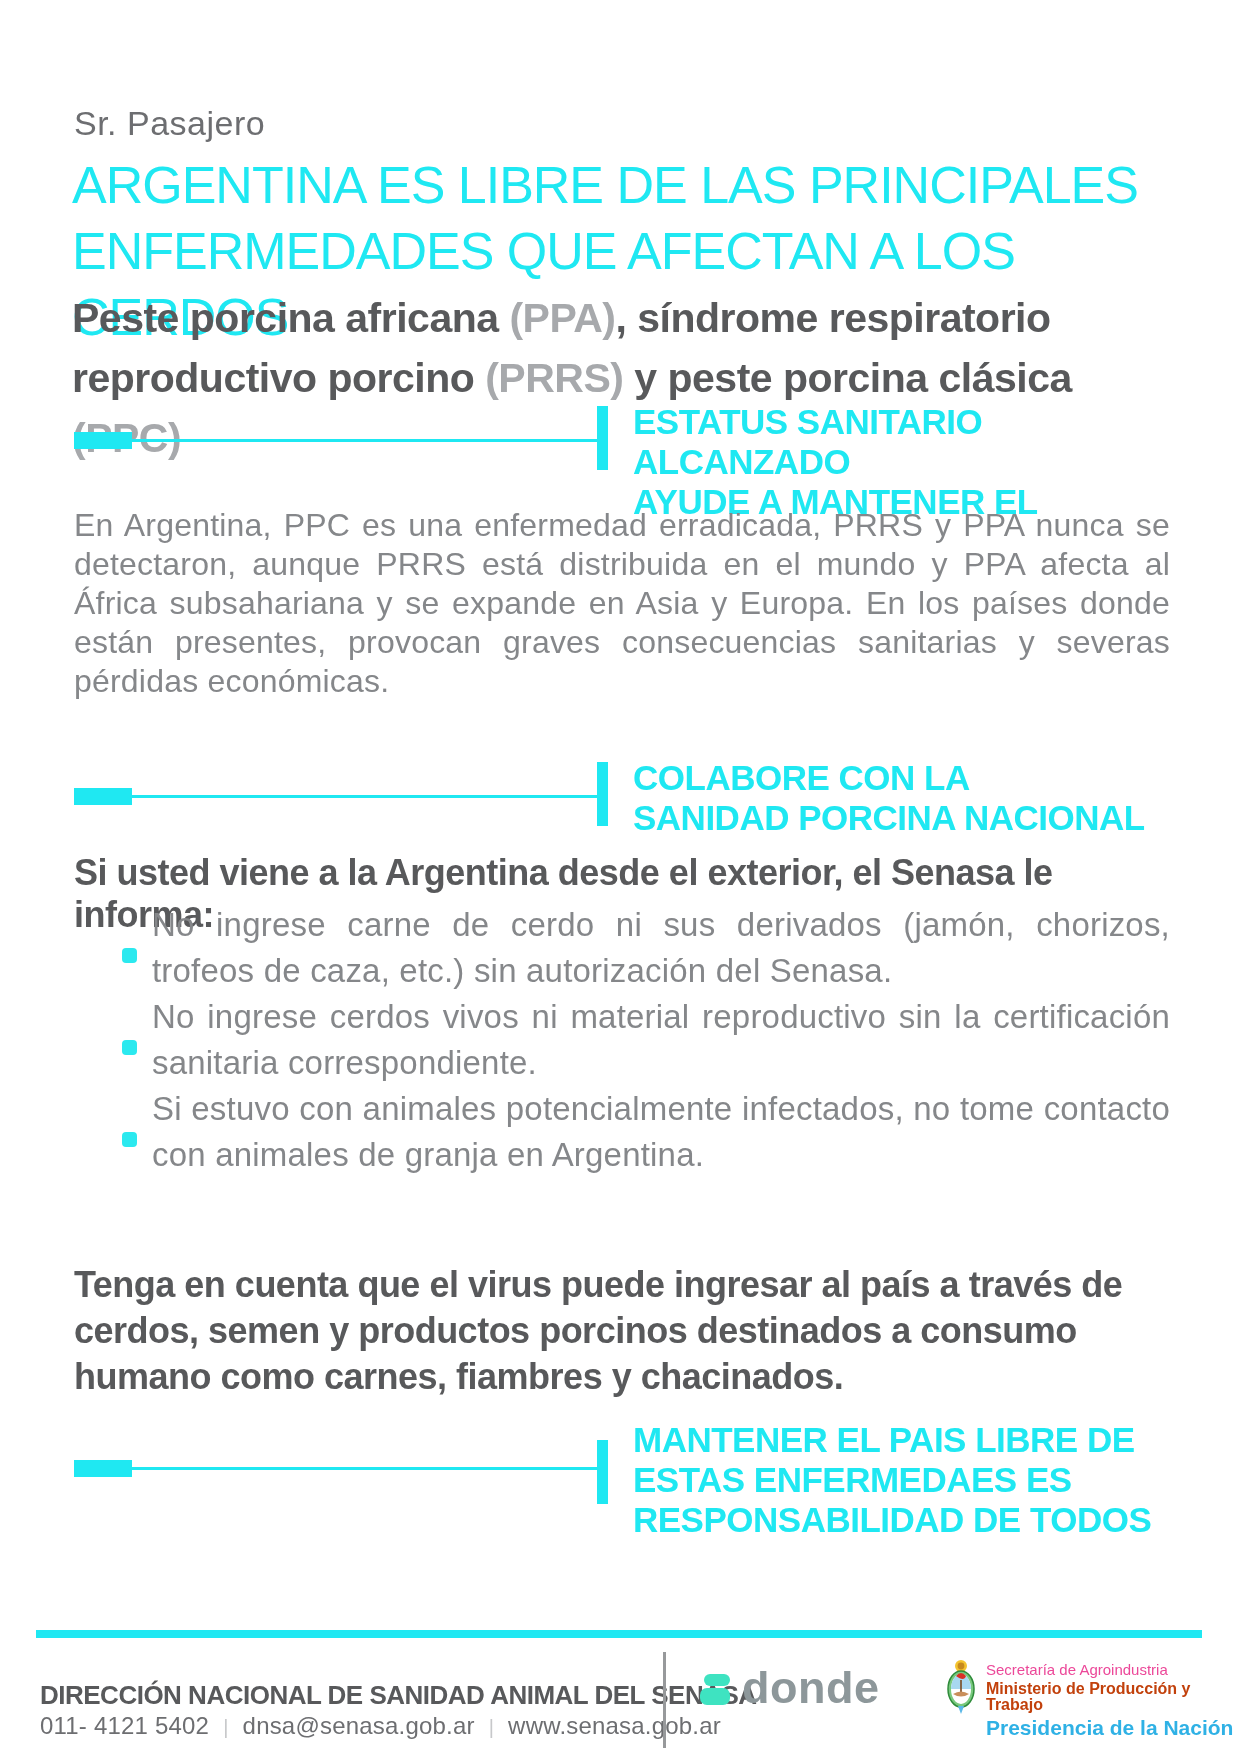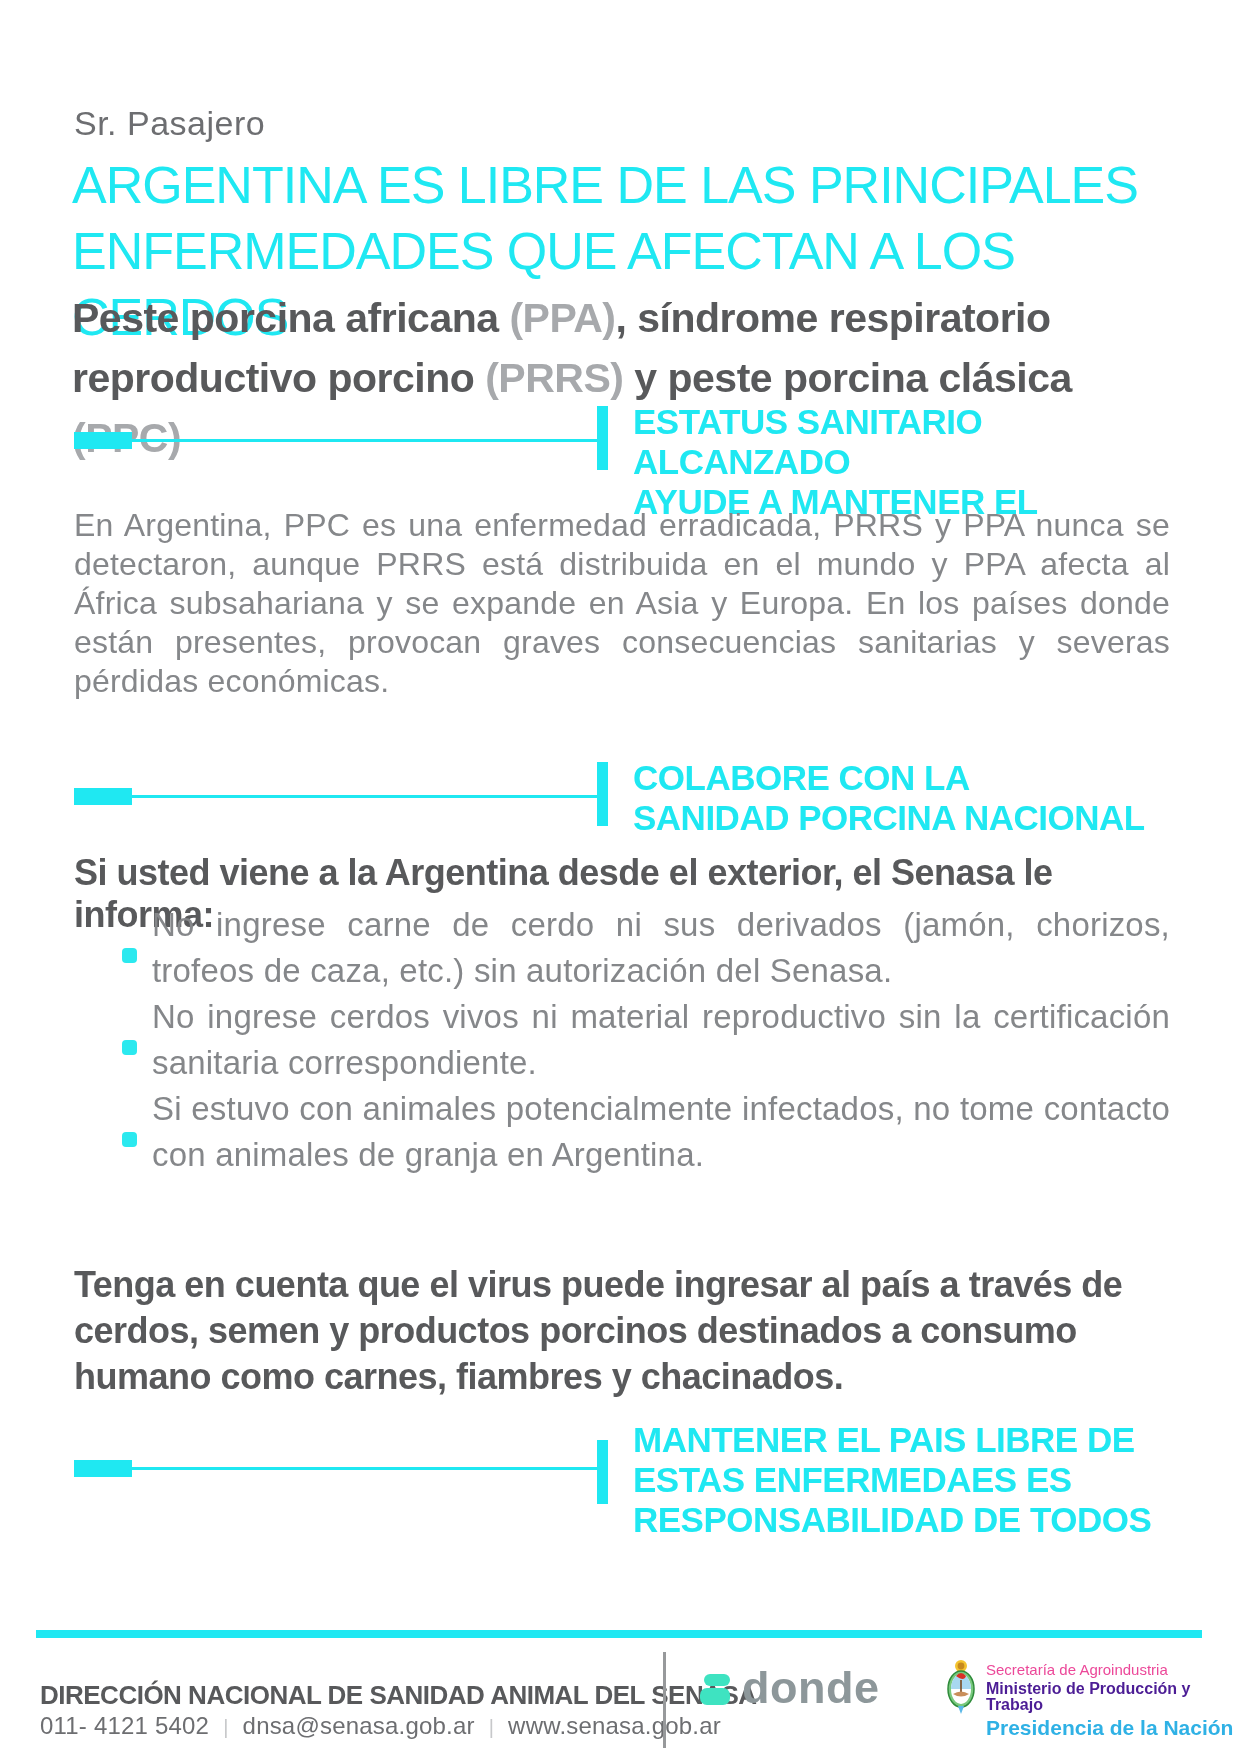--- a/index.html
+++ b/index.html
@@ -53,21 +53,21 @@
   .footer-contact .sep{color:#C7C8CA;padding:0 14px;font-size:20px;}
   .footer-divider{position:absolute;left:663px;top:1652px;width:3px;height:96px;background:#97999B;}
   .senasa-logo{position:absolute;left:700px;top:1672px;display:flex;align-items:center;}
   .senasa-icon{position:relative;width:30px;height:32px;}
   .senasa-icon .bar-top{position:absolute;right:0;top:2px;width:26px;height:12px;border-radius:6px;background:#3EE3C1;}
   .senasa-icon .bar-bottom{position:absolute;left:0;top:16px;width:30px;height:17px;border-radius:7px;background:#3EE3C1;}
   .senasa-word{margin-left:12px;font-size:45px;font-weight:700;color:#8D979A;letter-spacing:0.5px;line-height:32px;}
   .arms{position:absolute;left:944px;top:1658px;}
   .gov-text{position:absolute;left:986px;top:1662px;line-height:1;}
   .gov-l1{font-size:15px;color:#ec4899;margin:0 0 4px 0;}
-  .gov-l2{font-size:16px;font-weight:700;color:#4c1d95;margin:0 0 4px 0;}
+  .gov-l2{font-size:16px;font-weight:700;color:#c2410c;margin:0 0 4px 0;}
   .gov-l3{font-size:21px;font-weight:700;color:#2FB1E5;margin:0;}
 </style>
 </head>
 <body>
 
 <div class="page">
 
   <div class="greeting">Sr. Pasajero</div>
 
   <div class="main-title">

